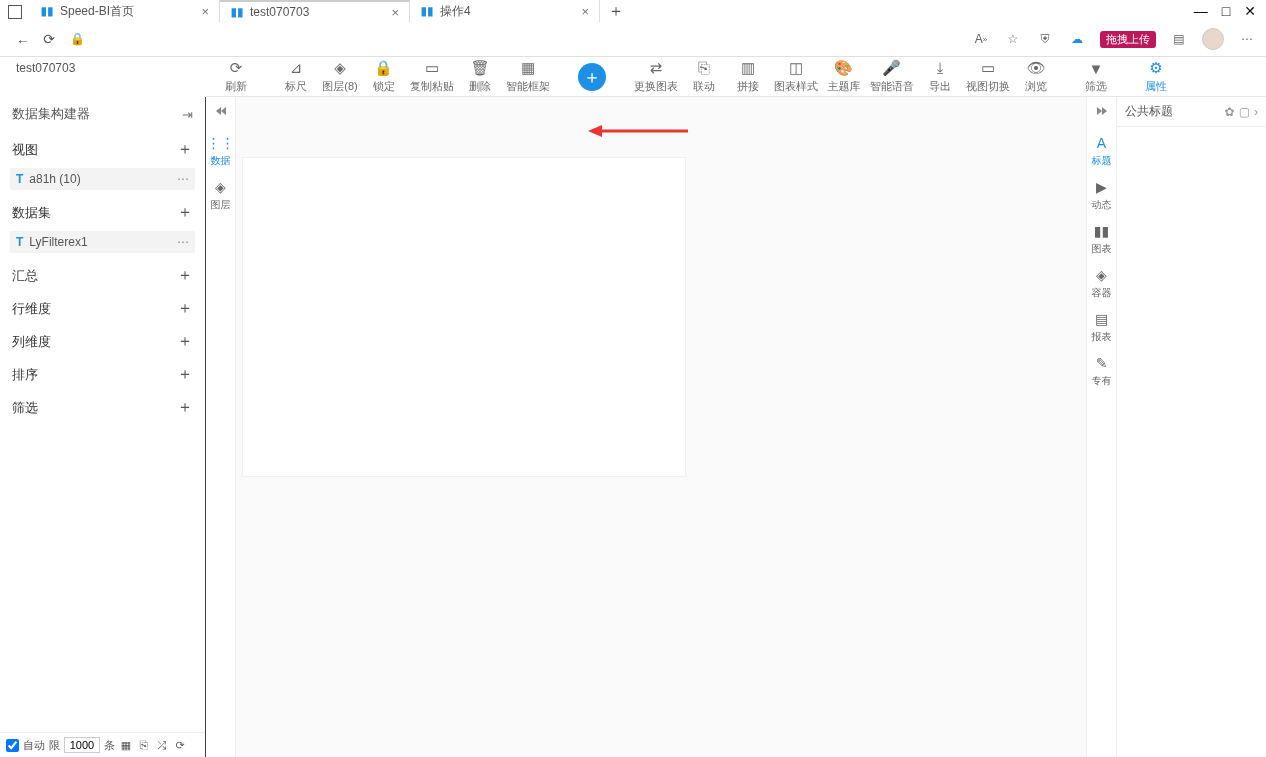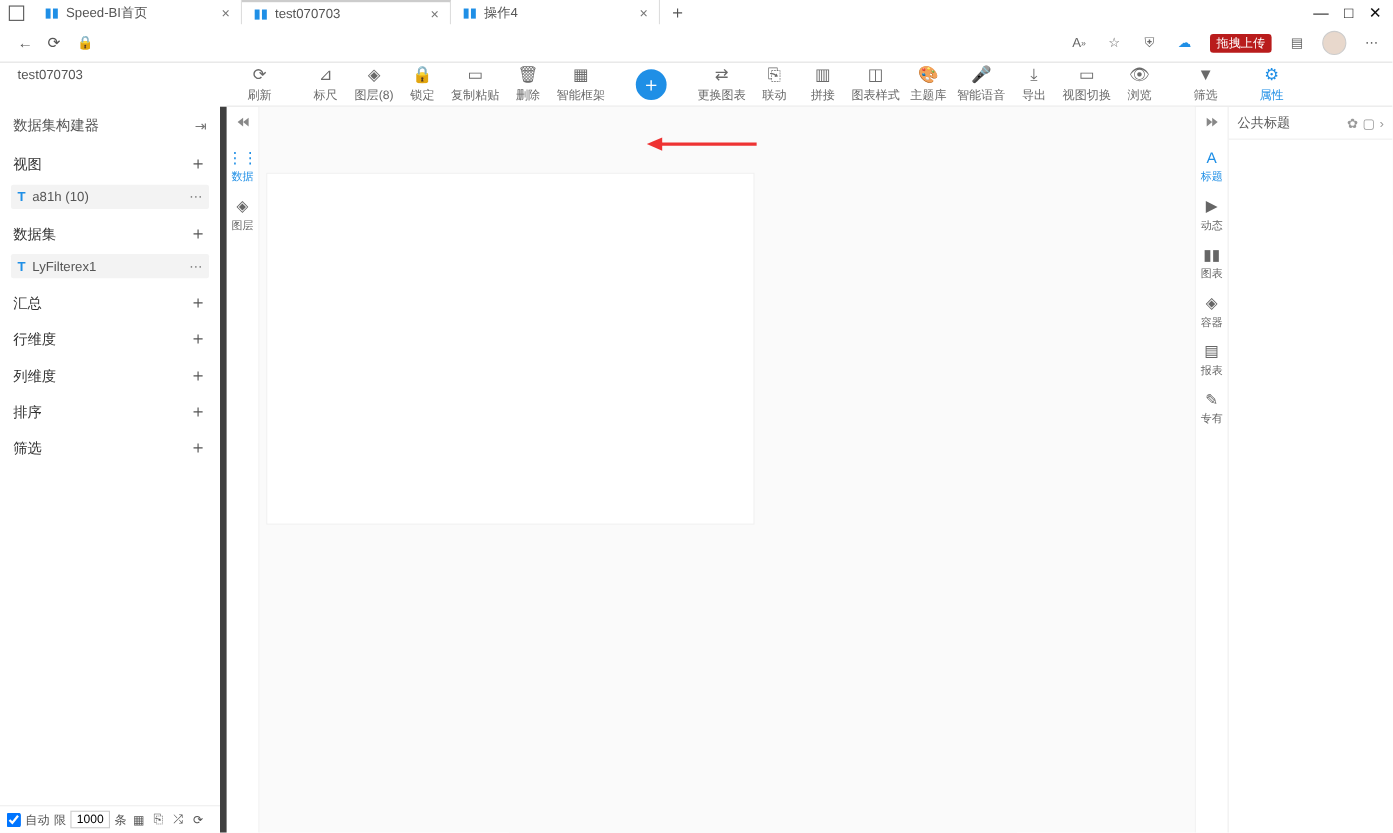--- a/index.html
+++ b/index.html
@@ -17,38 +17,38 @@
   .win-controls { margin-left:auto; display:flex; gap:14px; padding-right:10px; font-size:14px; color:#111; }
   .win-controls span { cursor:pointer; }
 
   .addr-bar { height:35px; border-bottom:1px solid #e0e0e0; display:flex; align-items:center; padding:0 10px; }
   .nav-btn { width:26px; height:26px; display:inline-flex; align-items:center; justify-content:center; color:#555; cursor:pointer; font-size:14px; }
   .url-box { flex:1; display:flex; align-items:center; margin:0 8px; }
   .url-box .lock { margin-right:6px; color:#777; }
   .url-text { color:#555; font-size:13px; }
   .addr-icons { display:flex; align-items:center; gap:14px; }
   .addr-icons .icn { width:18px; height:18px; display:inline-flex; align-items:center; justify-content:center; color:#666; cursor:pointer; }
-  .blue-pill { background:#b91c1c; color:#fff; border-radius:3px; padding:1px 6px; font-size:11px; }
+  .blue-pill { background:#be185d; color:#fff; border-radius:3px; padding:1px 6px; font-size:11px; }
   .avatar { width:22px; height:22px; border-radius:50%; background:#e8d8cc; border:1px solid #ccc; }
 
   
   .app { display:flex; flex-direction:column; height:calc(757px - 22px - 35px); }
   .doc-title-row { height:20px; display:flex; align-items:center; padding:2px 16px 0; font-size:12px; color:#555; }
   .toolbar { height:40px; display:flex; align-items:center; border-bottom:1px solid #e6e6e6; padding:0 8px; }
   .tool { display:flex; flex-direction:column; align-items:center; justify-content:center; min-width:44px; padding:0 4px; cursor:pointer; color:#6a6a6a; }
   .tool .ticon { height:18px; display:flex; align-items:center; justify-content:center; font-size:15px; }
   .tool .tlabel { font-size:11px; margin-top:2px; }
   .tool.gap { margin-left:16px; }
   .tool-add .circle { width:28px; height:28px; border-radius:50%; background:#1f8fe6; color:#fff; display:flex; align-items:center; justify-content:center; font-size:18px; }
   .tool.blue { color:#1f8fe6; }
 
   .workspace { flex:1; display:flex; min-height:0; }
 
   
-  .left-panel { width:206px; border-right:6px solid #404040; display:flex; flex-direction:column; }
+  .left-panel { width:206px; border-right:1px solid #404040; display:flex; flex-direction:column; }
   .lp-head { display:flex; align-items:center; justify-content:space-between; padding:8px 12px; font-size:13px; color:#555; }
   .lp-head .collapse-icon { cursor:pointer; color:#777; }
   .lp-section-title { display:flex; align-items:center; justify-content:space-between; padding:8px 12px 4px; font-size:13px; color:#333; }
   .lp-section-title .plus { font-size:16px; color:#555; cursor:pointer; }
   .lp-item { display:flex; align-items:center; background:#f3f3f3; margin:4px 10px; padding:4px 6px; border-radius:2px; color:#555; cursor:pointer; }
   .lp-item .T { color:#1f8fe6; font-weight:bold; margin-right:6px; }
   .lp-item .more { margin-left:auto; color:#888; }
   .lp-footer { margin-top:auto; border-top:1px solid #eee; padding:4px 6px; display:flex; align-items:center; gap:4px; font-size:11px; color:#555; }
   .lp-footer input[type=text]{ width:36px; height:16px; font-size:11px; border:1px solid #ccc; text-align:center; }
   .lp-footer .sm-icon { width:14px; height:14px; display:inline-flex; align-items:center; justify-content:center; cursor:pointer; color:#555; }

